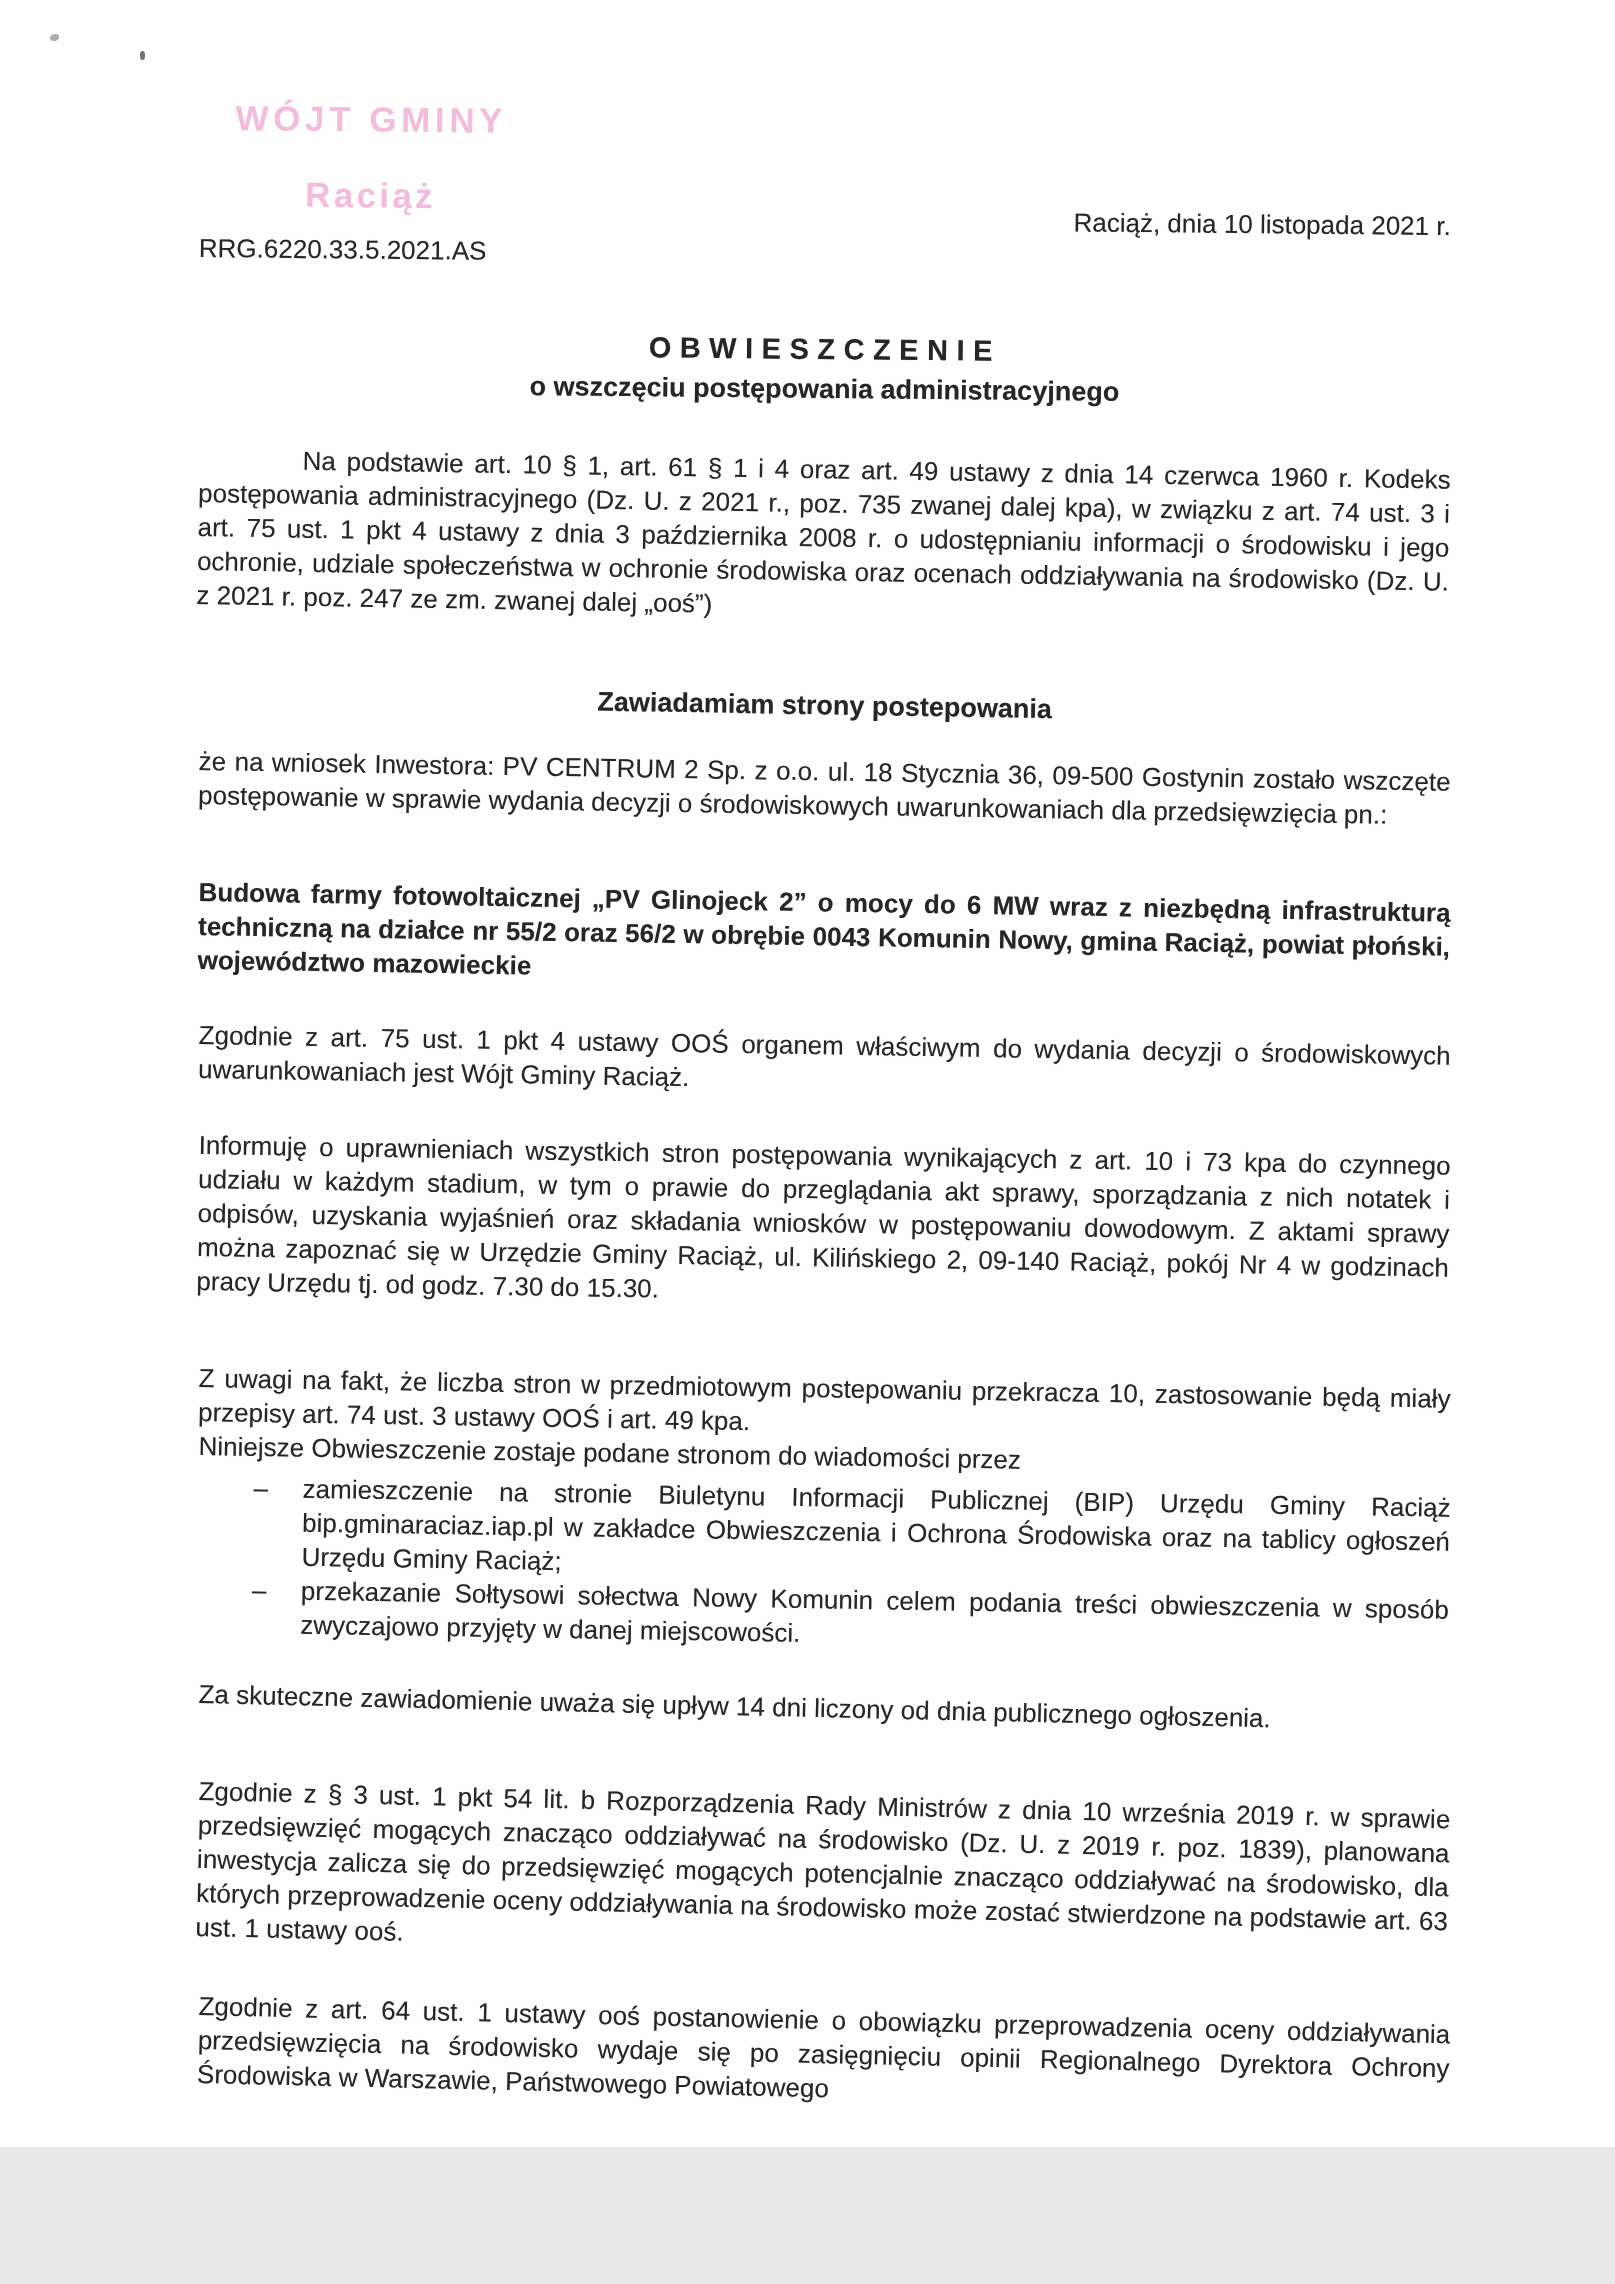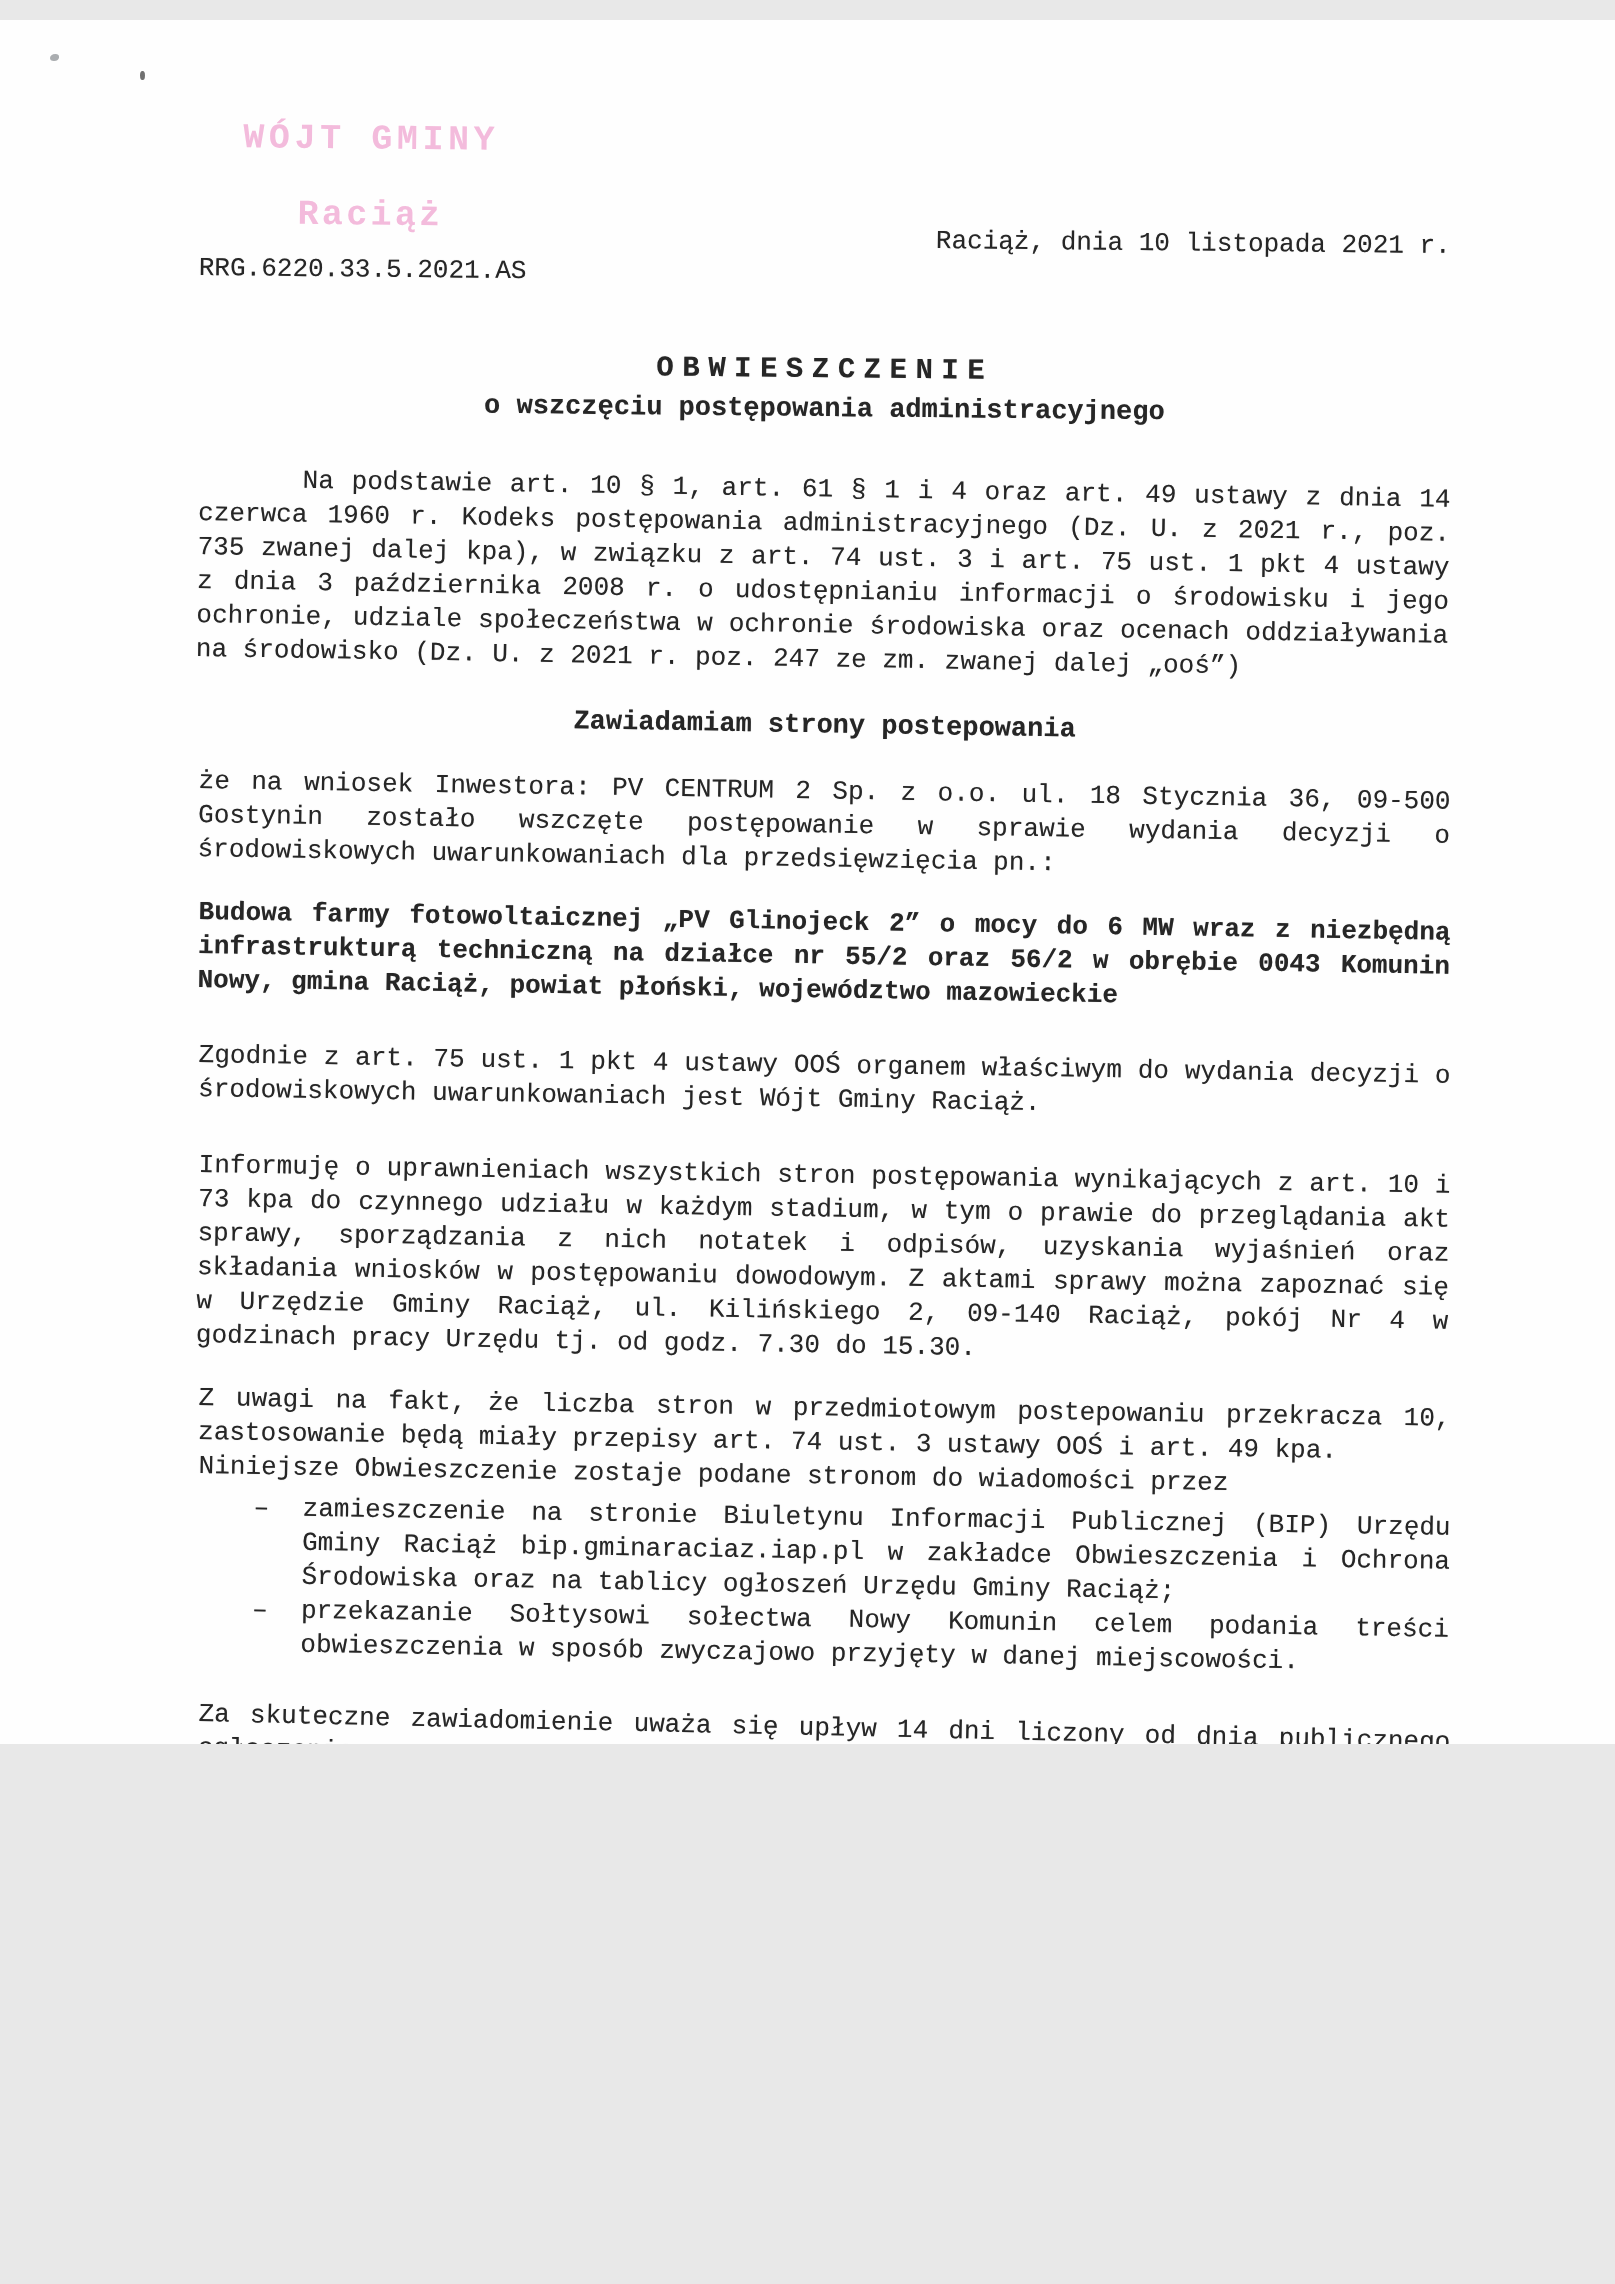--- a/index.html
+++ b/index.html
@@ -1,24 +1,23 @@
 <!DOCTYPE html>
 <html lang="pl" style="font-size:10.4px"><head>
 <meta charset="utf-8">
 <style>
   html, body { margin: 0; padding: 0; background: #e8e8e8; }
   .page {
     position: relative;
     width: 1616px;
-    height: 1724px;
+    height: 2147px;
     background: #fefefe;
     overflow: hidden;
-    font-family: Liberation Mono, monospace;
+    font-family: Liberation Sans, sans-serif;
     color: #262626;
-    margin-top: 20px;
   }
   
   .speck-1 {
     position: absolute; left: 50px; top: 34px;
     width: 8.5px; height: 6.5px; background: #8d9296;
     border-radius: 60% 40% 55% 45%; opacity: .75;
   }
   .speck-2 {
     position: absolute; left: 140px; top: 51px;
     width: 4.6px; height: 9px; background: #4e4e4e;

